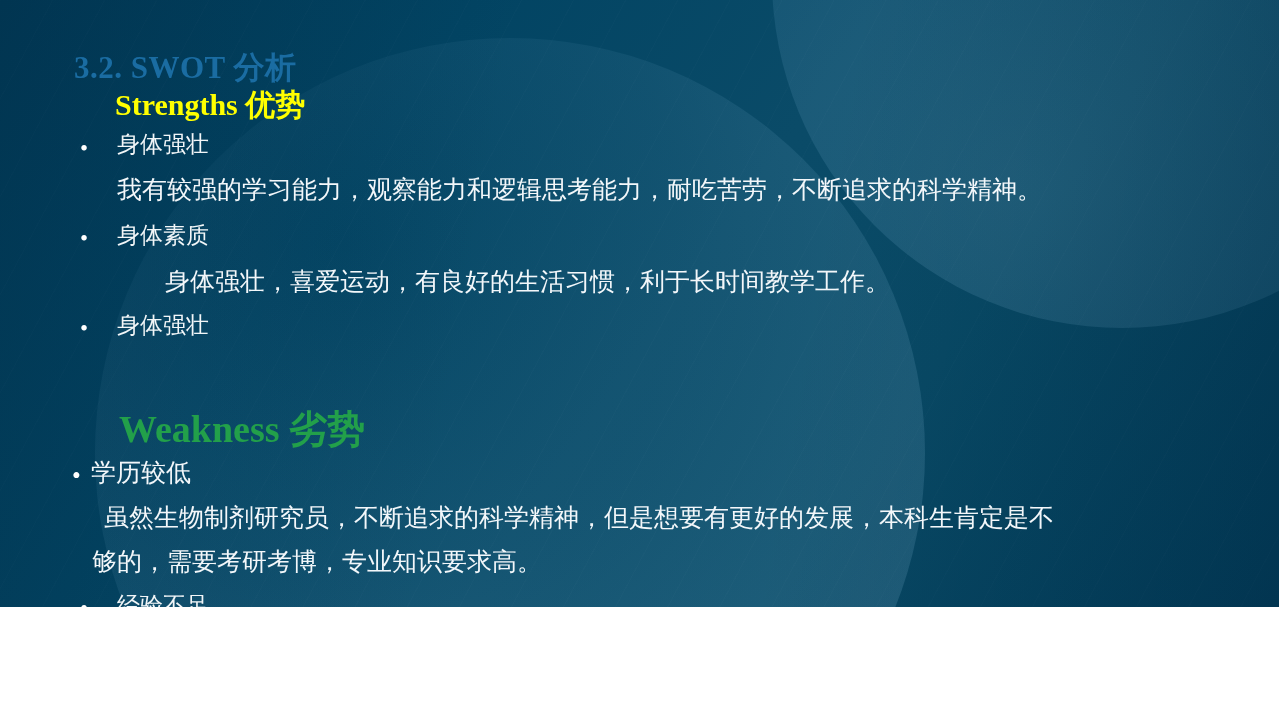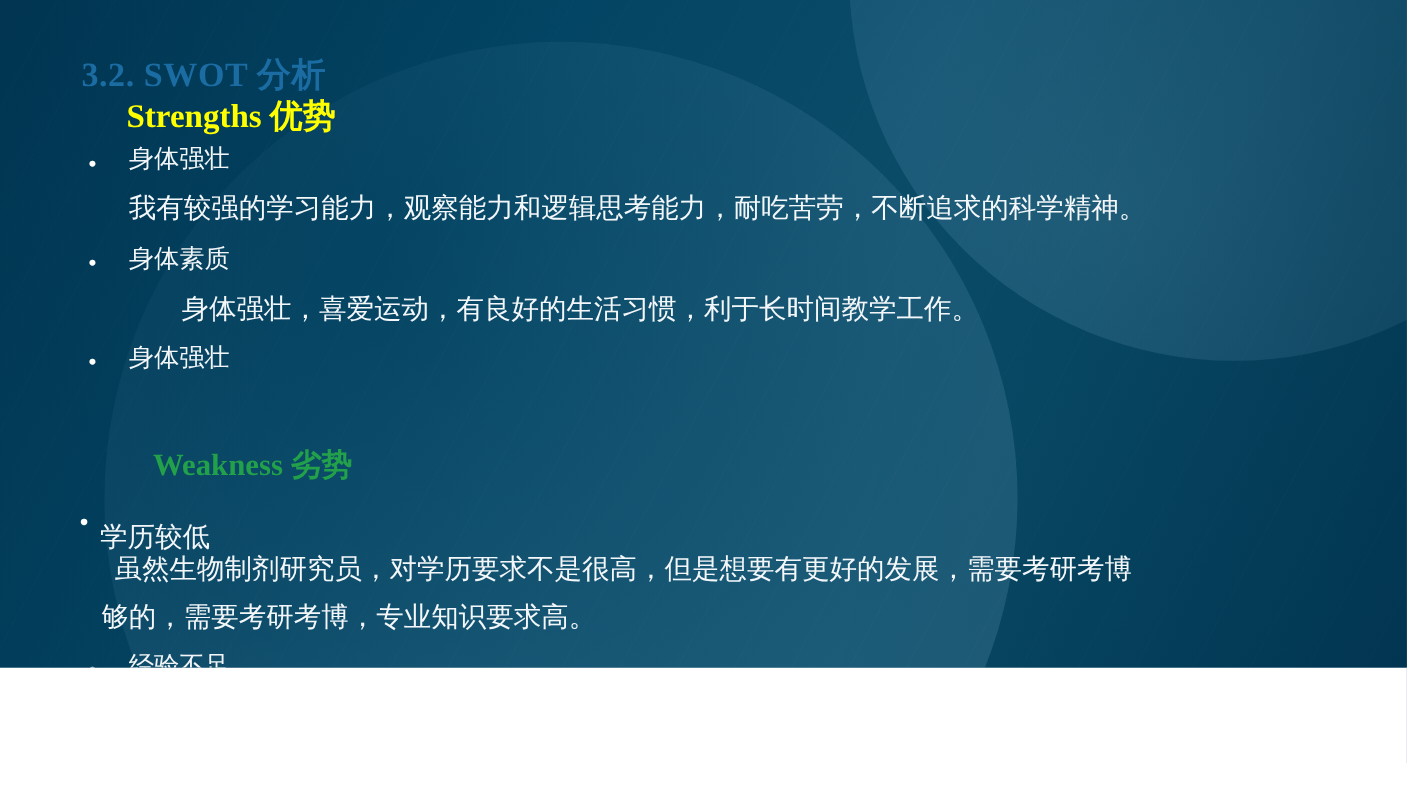--- a/index.html
+++ b/index.html
@@ -84,23 +84,22 @@
   }
   .subhead-strengths {
     left: 115px;
     top: 85px;
     font-size: 30px;
     color: #ffff00;
   }
   .subhead-weakness {
     left: 119px;
     top: 404px;
-    font-size: 28px;
+    font-size: 38px;
     color: #22a04a;
-    margin-left: 20px;
   }
   .bullet-row {
     position: absolute;
     color: #f2f6f8;
     white-space: nowrap;
   }
   .bullet-dot {
     position: absolute;
     color: #ffffff;
   }
@@ -114,21 +113,20 @@
     color: #f3f7fa;
     white-space: nowrap;
     line-height: 1;
   }
   .wk-head {
     position: absolute;
     font-size: 25px;
     color: #f3f7fa;
     white-space: nowrap;
     line-height: 1;
-    margin-top: 16px;
   }
   .page-number {
     position: absolute;
     left: 64px;
     top: 678px;
     font-size: 12px;
     font-weight: bold;
     color: #c0182a;
     font-family: "Liberation Sans", sans-serif;
   }
@@ -159,21 +157,21 @@
     <div class="bullet-row lvl1" style="left:117px; top:224px; font-size:23px;">身体素质</div>
     <div class="body-line" style="left:117px; top:269px;margin-left:48px;">身体强壮，喜爱运动，有良好的生活习惯，利于长时间教学工作。</div>
 
     <div class="bullet-dot lvl1" style="left:80px; top:317px;">•</div>
     <div class="bullet-row lvl1" style="left:117px; top:314px; font-size:23px;">身体强壮</div>
 
     <div class="subhead subhead-weakness">Weakness  劣势</div>
 
     <div class="bullet-dot" style="left:72px; top:462px; font-size:25px;">•</div>
     <div class="wk-head" style="left:91px; top:460px;">学历较低</div>
-    <div class="body-line" style="left:104px; top:505px;">虽然生物制剂研究员，对学历要求不是很高，但是想要有更好的发展，需要考研考博</div>
+    <div class="body-line" style="left:104px; top:505px;">虽然生物制剂研究员，不断追求的科学精神，但是想要有更好的发展，本科生肯定是不</div>
     <div class="body-line" style="left:62px; top:549px;margin-left:30px;">够的，需要考研考博，专业知识要求高。</div>
 
     <div class="bullet-dot lvl1" style="left:80px; top:597px;">•</div>
     <div class="bullet-row lvl1" style="left:117px; top:594px; font-size:23px;">经验不足</div>
 
     <div class="page-number">21</div>
 
   </div>
 </div>
 

